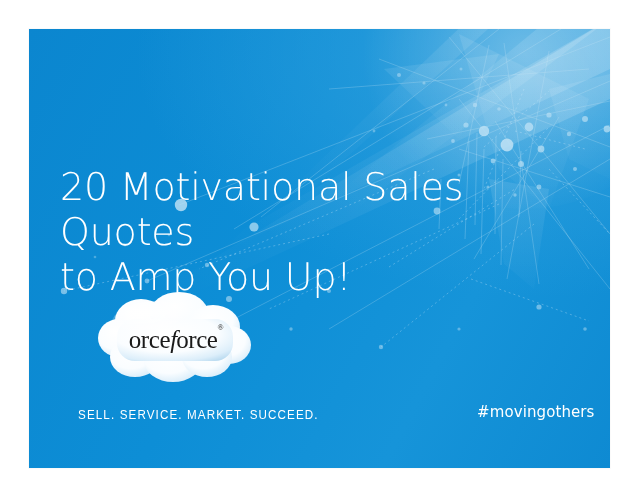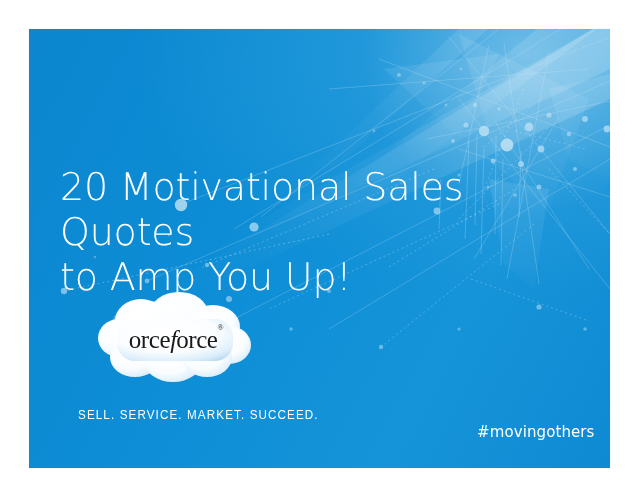--- a/index.html
+++ b/index.html
@@ -134,21 +134,20 @@
   .hashtag {
     position: absolute;
     left: 448px;
     top: 374px;
     color: #ffffff;
     font-family: "DejaVu Sans", sans-serif;
     font-size: 15px;
     font-weight: 400;
     letter-spacing: 0.1px;
     white-space: nowrap;
-    margin-top: 20px;
   }
 </style>
 </head>
 <body>
 
 <div class="page">
 
   <div class="slide">
 
     <div class="corner-glow"></div>

